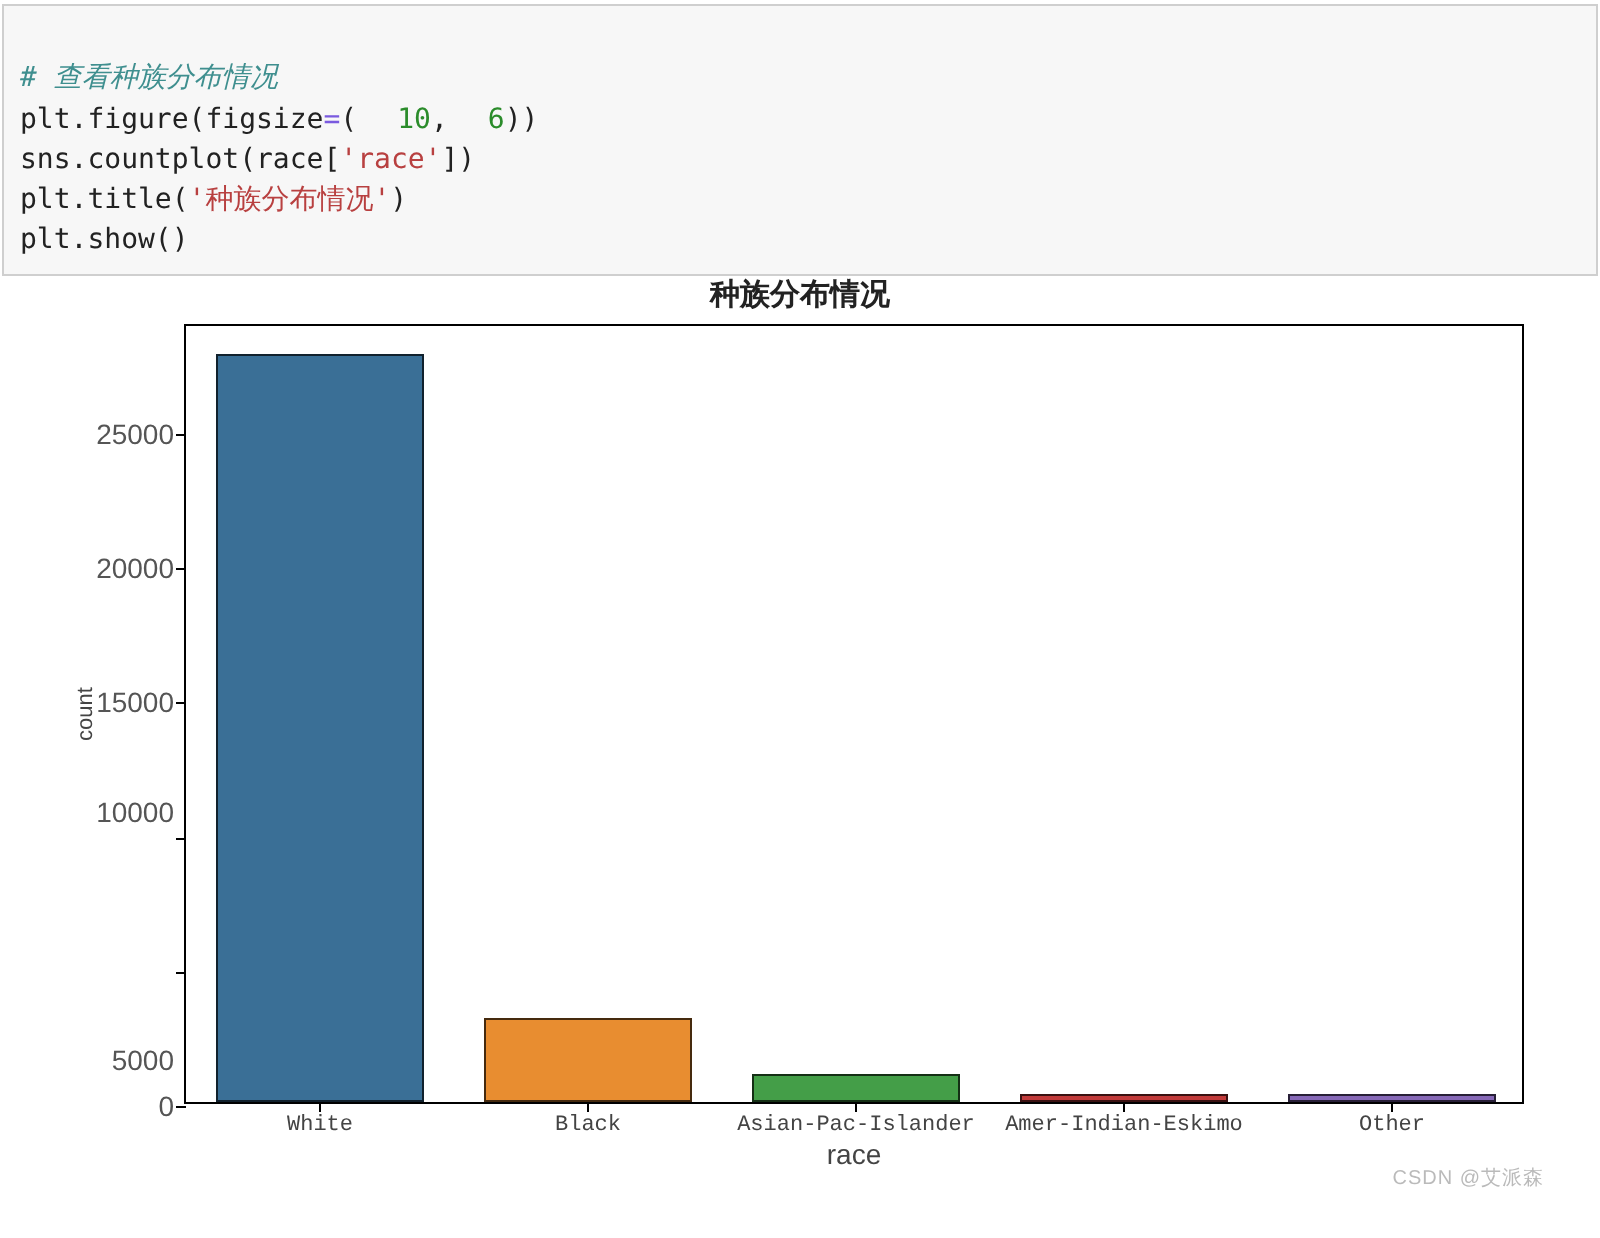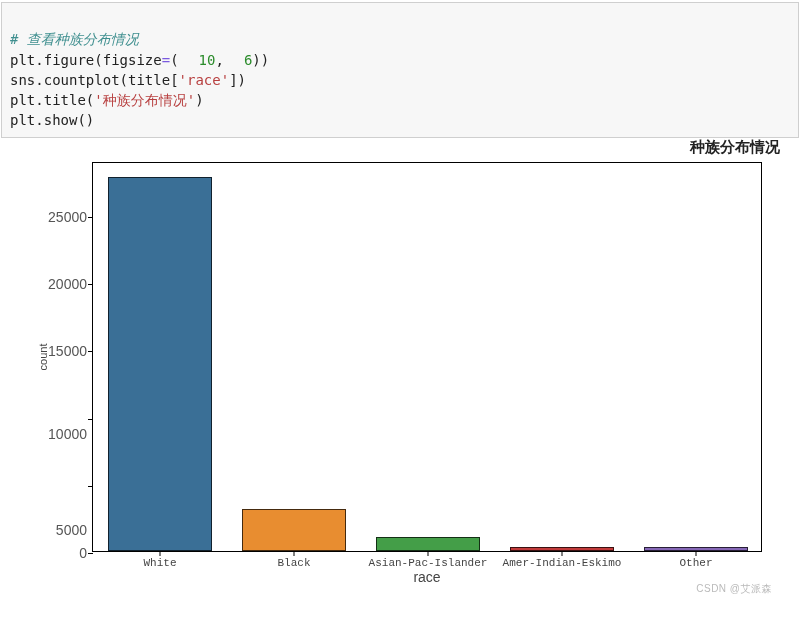--- a/index.html
+++ b/index.html
@@ -33,21 +33,21 @@
     position: absolute;
     left: 20px;
     top: 130px;
     width: 760px;
     height: 470px;
   }
   .plot-title {
     position: absolute;
     top: 8px;
     left: 0; right: 0;
-    text-align: right;
+    text-align: center;
     font-family: "SimHei", "Microsoft YaHei", sans-serif;
     font-weight: bold;
     font-size: 15px;
     color: #222;
   }
   .axes {
     position: absolute;
     left: 72px;
     top: 32px;
     width: 670px;
@@ -126,37 +126,37 @@
     color: rgba(130,130,130,0.55);
     letter-spacing: 0.5px;
   }
 </style>
 </head>
 <body>
 
 <div class="code-cell">
 <span class="c-comment"># 查看种族分布情况</span>
 <span class="c-name">plt.figure(figsize</span><span class="c-op">=</span><span class="c-punct">(</span><span class="c-num">10</span><span class="c-punct">,</span><span class="c-num">6</span><span class="c-punct">))</span>
-<span class="c-name">sns.countplot(title[</span><span class="c-str">'race'</span><span class="c-punct">])</span>
+<span class="c-name">sns.countplot(race[</span><span class="c-str">'race'</span><span class="c-punct">])</span>
 <span class="c-name">plt.title(</span><span class="c-str">'种族分布情况'</span><span class="c-punct">)</span>
 <span class="c-name">plt.show()</span>
 </div>
 
 <div class="figure-wrap">
   <div class="plot-title">种族分布情况</div>
 
   <div class="axes" id="axes">
     <div class="ylabel">count</div>
     <div class="xlabel">race</div>
   <div class="ytick-line" style="top: 390px;"></div>
       <div class="ytick" style="top: 390px;">0</div>
       <div class="ytick-line" style="top: 322.759px;"></div>
       <div class="ytick" style="top: 322.759px; margin-top: 44px;">5000</div>
       <div class="ytick-line" style="top: 255.517px;"></div>
-      <div class="ytick" style="top: 271px; text-align: right;">10000</div>
+      <div class="ytick" style="top: 243px; text-align: right;">10000</div>
       <div class="ytick-line" style="top: 188.276px;"></div>
       <div class="ytick" style="top: 188.276px;">15000</div>
       <div class="ytick-line" style="top: 121.034px;"></div>
       <div class="ytick" style="top: 121.034px;">20000</div>
       <div class="ytick-line" style="top: 53.7931px;"></div>
       <div class="ytick" style="top: 53.7931px;">25000</div>
       <div class="bar" style="left: 14.74px; width: 104.52px; height: 373.862px; background: rgb(58, 111, 150);"></div>
       <div class="xtick-line" style="left: 67px;"></div>
       <div class="xtick" style="left: 67px;">White</div>
       <div class="bar" style="left: 148.74px; width: 104.52px; height: 41.6897px; background: rgb(232, 141, 48);"></div>

